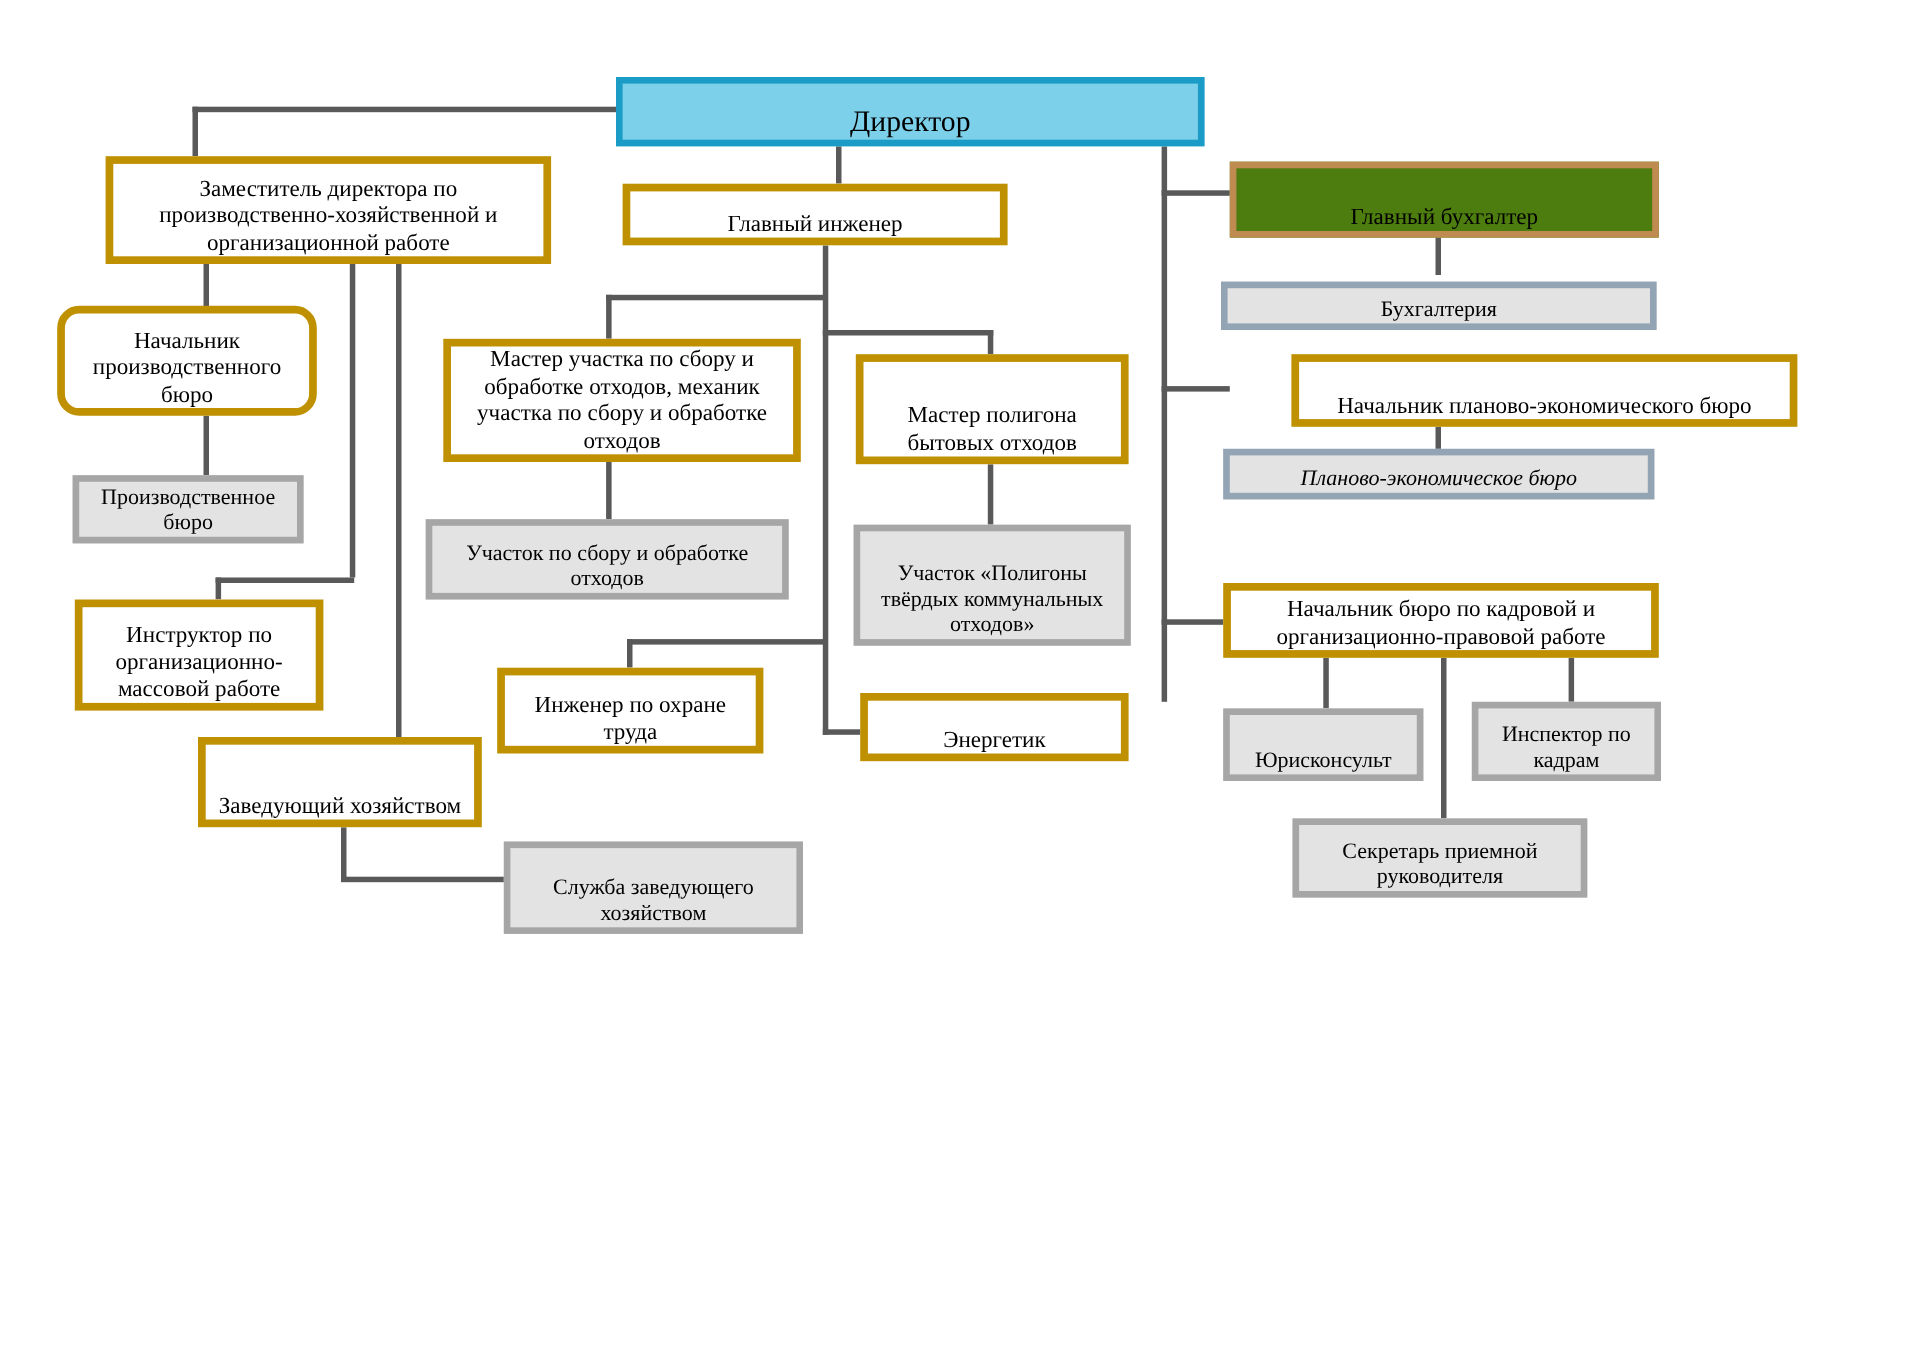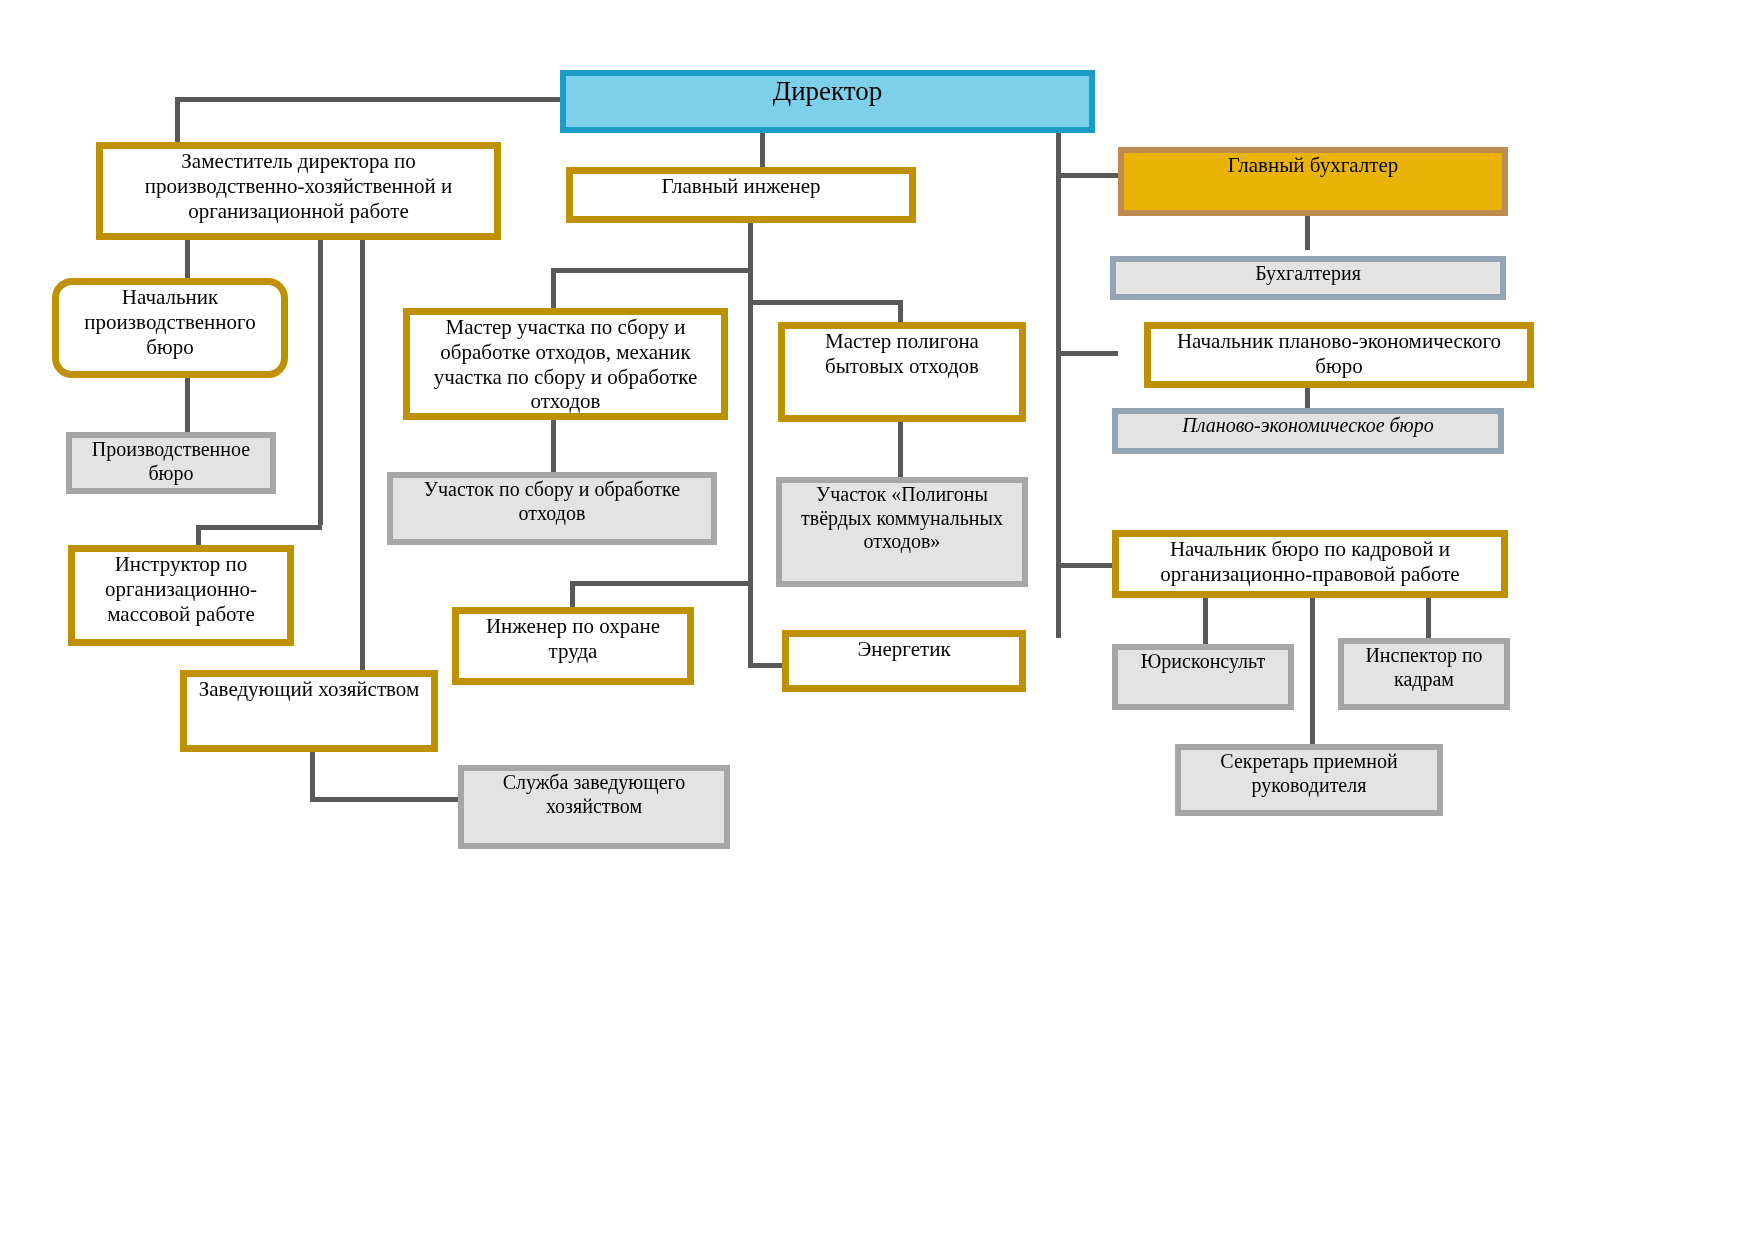--- a/index.html
+++ b/index.html
@@ -1,30 +1,30 @@
 <!DOCTYPE html>
 <html><head>
 <meta charset="utf-8">
 <style>
   html,body{margin:0;padding:0;background:#ffffff;}
   body{font-family:"Liberation Serif","DejaVu Serif",serif;}
   #canvas{position:relative;width:1755px;height:1241px;background:#ffffff;overflow:hidden;}
 
-  .node{position:absolute;box-sizing:border-box;display:flex;align-items:flex-start;
+  .node{position:absolute;box-sizing:border-box;display:flex;align-items:flex-end;
         justify-content:center;text-align:center;line-height:1.18;color:#000000;z-index:5;}
   .node span{display:block;padding:0 6px;}
 
   
   .n-director{border:6px solid #1a9cc7;background:#7dd0ea;font-size:27px;}
 
   
   .n-gold{border:7px solid #bf9000;background:#ffffff;font-size:21px;}
 
   
-  .n-tan{border:6px solid #c08b50;background:#eab308;font-size:21px;}
+  .n-tan{border:6px solid #c08b50;background:#4d7c0f;font-size:21px;}
 
   
   .n-grey{border:6px solid #a6a6a6;background:#e3e3e3;font-size:20px;}
 
   
   .n-bgrey{border:6px solid #93a4b5;background:#e3e3e3;font-size:20px;}
 
   .conn{position:absolute;background:#595959;z-index:1;}
   .vline{width:5px;}
   .hline{height:5px;}
@@ -129,21 +129,21 @@
   </div>
 
   <div class="node n-grey" style="left:776px;top:477px;width:252px;height:110px;">
     <span>Участок «Полигоны твёрдых коммунальных отходов»</span>
   </div>
 
   <div class="node n-gold" style="left:782px;top:630px;width:244px;height:62px;">
     <span>Энергетик</span>
   </div>
 
-  <div class="node n-gold" style="left:1144px;top:322px;width:390px;height:66px;">
+  <div class="node n-gold" style="left:1174px;top:322px;width:460px;height:66px;">
     <span>Начальник планово-экономического бюро</span>
   </div>
 
   <div class="node n-bgrey" style="left:1112px;top:408px;width:392px;height:46px;font-style:italic;">
     <span>Планово-экономическое бюро</span>
   </div>
 
   <div class="node n-gold" style="left:1112px;top:530px;width:396px;height:68px;">
     <span>Начальник бюро по кадровой и организационно-правовой работе</span>
   </div>

